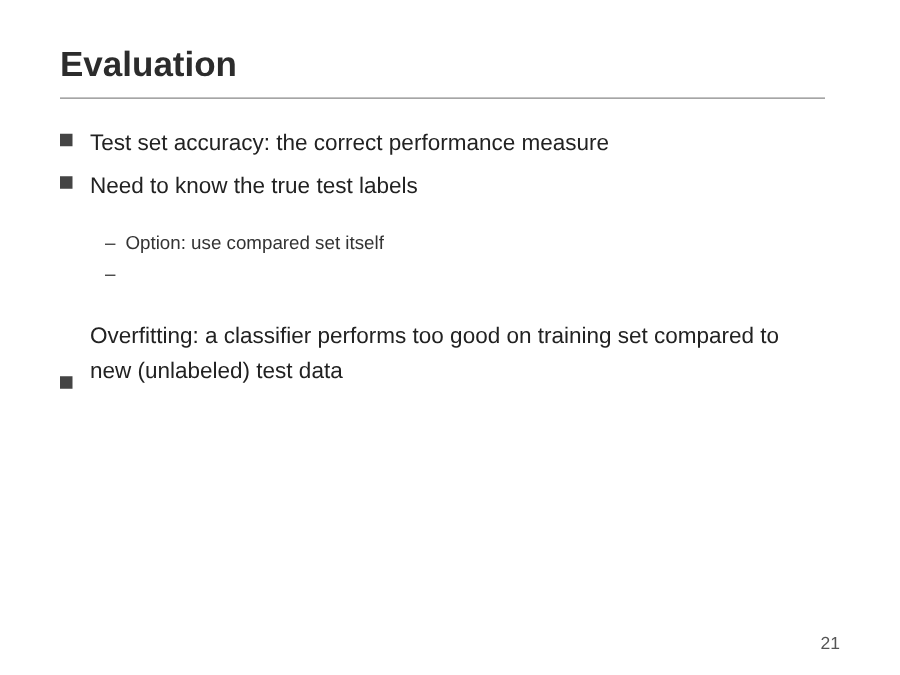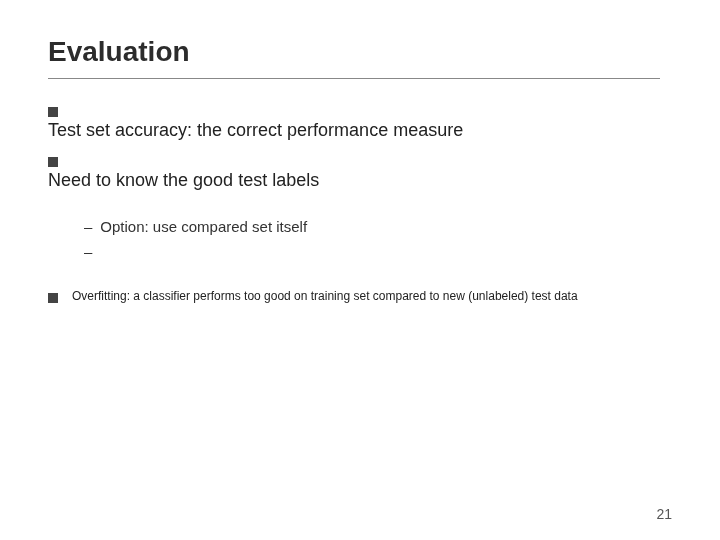--- a/index.html
+++ b/index.html
@@ -53,21 +53,20 @@
     }
 
     .bullet-item {
       display: flex;
       align-items: flex-start;
       font-size: 18px;
       line-height: 1.55;
       margin-bottom: 6px;
       font-family: 'Arial', 'Helvetica', sans-serif;
       color: #222;
-      flex-direction: column;
     }
 
     .bullet-square {
       display: inline-block;
       width: 10px;
       height: 10px;
       background: #444444;
       margin-right: 14px;
       margin-top: 6px;
       flex-shrink: 0;
@@ -93,22 +92,22 @@
       margin-right: 8px;
       flex-shrink: 0;
     }
 
     .sub-item em {
       font-style: italic;
     }
 
     .overfitting-item {
       display: flex;
-      align-items: flex-start;
-      font-size: 12px;
+      align-items: flex-end;
+      font-size: 18px;
       line-height: 1.55;
       font-family: 'Arial', 'Helvetica', sans-serif;
       color: #222;
       margin-top: 8px;
     }
 
     .page-number {
       position: absolute;
       bottom: 18px;
       right: 48px;
@@ -128,21 +127,21 @@
 
   <div class="content">
 
     <ul class="bullet-list">
       <li class="bullet-item">
         <span class="bullet-square"></span>
         <span>Test set accuracy: the correct performance measure</span>
       </li>
       <li class="bullet-item">
         <span class="bullet-square"></span>
-        <span>Need to know the good test labels</span>
+        <span>Need to know the true test labels</span>
       </li>
     </ul>
 
     <ul class="sub-list">
       <li class="sub-item">
         <span class="sub-dash">–</span>
         <span>Option: use compared set itself</span>
       </li>
       <li class="sub-item">
         <span class="sub-dash">–</span>

